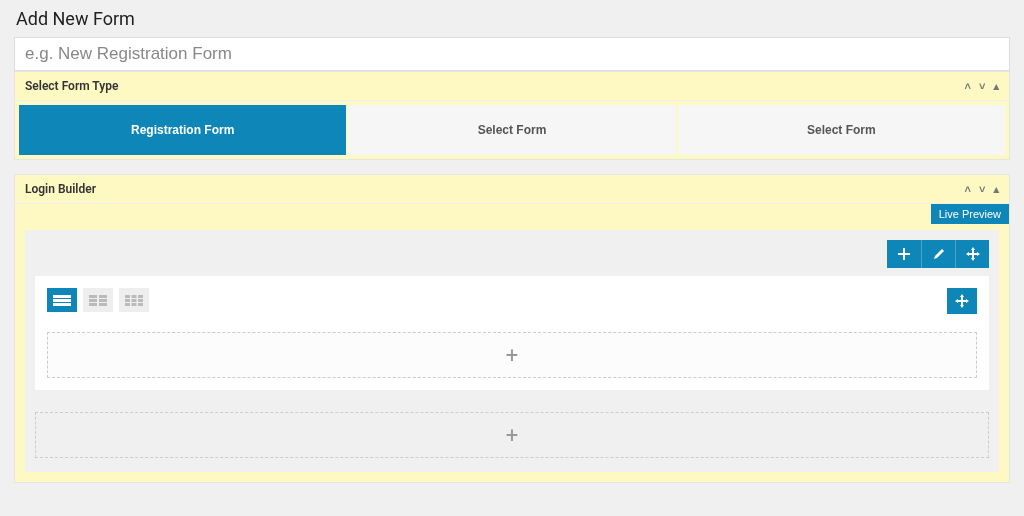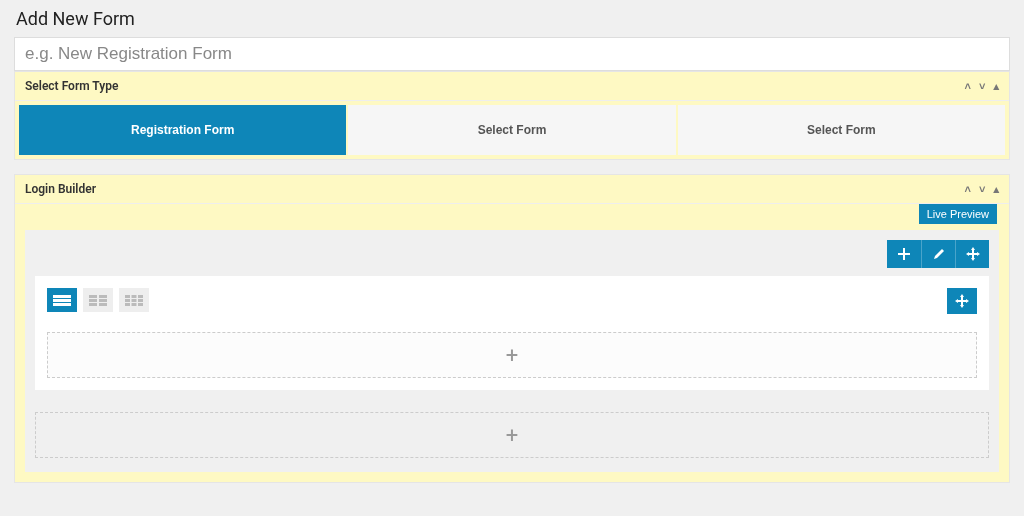--- a/index.html
+++ b/index.html
@@ -69,21 +69,21 @@
   }
   .form-type-btn.active {
     background: #0e86b8;
     color: #fff;
   }
 
   .builder-body { padding: 10px; position: relative; }
   .live-preview {
     position: absolute;
     top: 0;
-    right: 12px;
+    right: 0;
     background: #0e86b8;
     color: #fff;
     font-size: 11px;
     padding: 4px 8px;
     border: none;
     cursor: pointer;
   }
 
   .builder-stage {
     margin-top: 16px;

